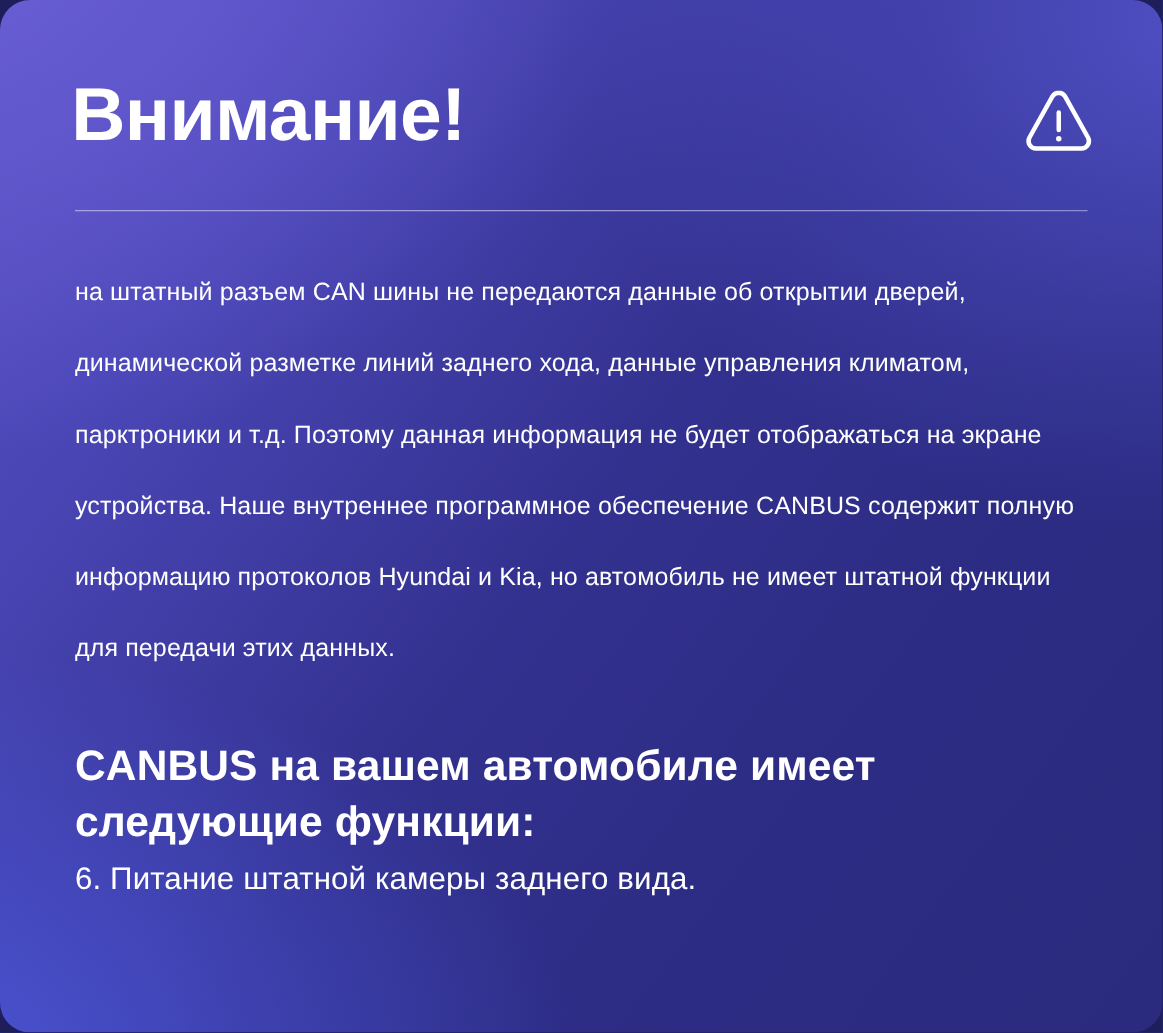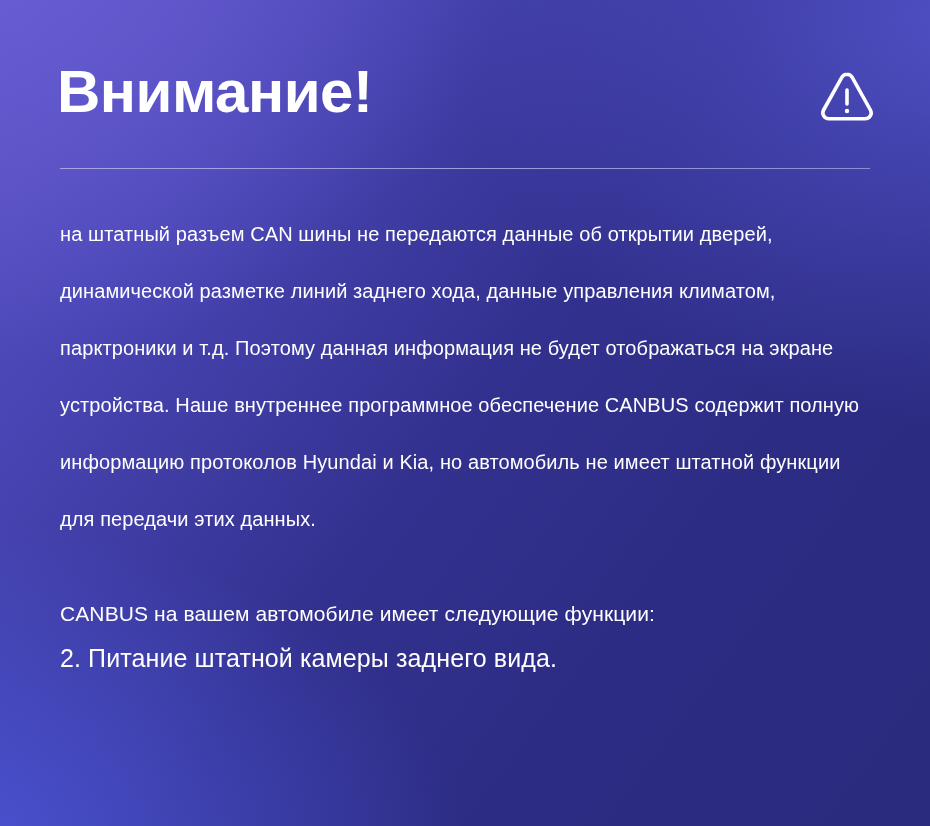--- a/index.html
+++ b/index.html
@@ -12,20 +12,21 @@
     width: 930px;
     height: 826px;
     overflow: hidden;
     background-color: #2e2e8c;
     background-image:
       radial-gradient(ellipse 900px 700px at -5% -8%, #6a5fd6 0%, rgba(106,95,214,0.55) 28%, rgba(90,82,200,0.0) 62%),
       radial-gradient(ellipse 760px 620px at 103% 2%, #4f4fc4 0%, rgba(79,79,196,0.45) 34%, rgba(79,79,196,0) 66%),
       radial-gradient(ellipse 820px 520px at -8% 104%, #4a54d4 0%, rgba(74,84,212,0.5) 33%, rgba(74,84,212,0) 66%),
       linear-gradient(127deg, #5a51c4 0%, #4a46b6 20%, #33318f 50%, #2c2c84 72%, #2a2a7e 100%);
     font-family: "Liberation Sans", "DejaVu Sans", sans-serif;
+    border-radius: 24px;
     -webkit-font-smoothing: antialiased;
   }
 
   
   .heading-row {
     position: absolute;
     left: 0;
     top: 0;
     width: 930px;
     height: 160px;
@@ -78,23 +79,23 @@
 
   .list-block {
     position: absolute;
     left: 60px;
     top: 591px;
     width: 816px;
   }
   .list-intro {
     margin: 0 0 0 0;
     color: #ffffff;
-    font-size: 21px;
+    font-size: 34px;
     line-height: 45px;
-    font-weight: 400;
+    font-weight: 700;
     letter-spacing: 0.1px;
   }
   .list-items {
     list-style: none;
     margin: 0;
     padding: 0;
   }
   .list-item {
     color: #ffffff;
     font-size: 25px;
@@ -123,17 +124,17 @@
     <div class="divider"></div>
   </div>
 
   <div class="body-block">
     <p class="para">на штатный разъем CAN шины не передаются данные об открытии дверей, динамической разметке линий заднего хода, данные управления климатом, парктроники и т.д. Поэтому данная информация не будет отображаться на экране устройства. Наше внутреннее программное обеспечение CANBUS содержит полную информацию протоколов Hyundai и Kia, но автомобиль не имеет штатной функции для передачи этих данных.</p>
   </div>
 
   <div class="list-block">
     <p class="list-intro">CANBUS на вашем автомобиле имеет следующие функции:</p>
     <ul class="list-items">
-      <li class="list-item">2. Питание штатной камеры заднего вида.</li>
+      <li class="list-item">6. Питание штатной камеры заднего вида.</li>
     </ul>
   </div>
 
 </div>
 
 </body></html>

